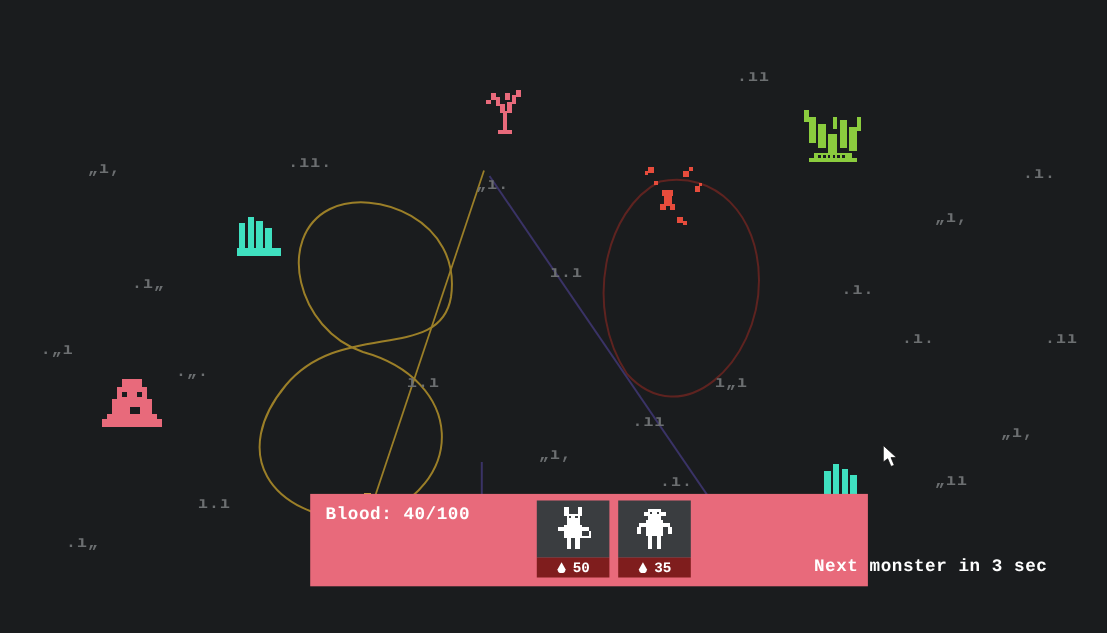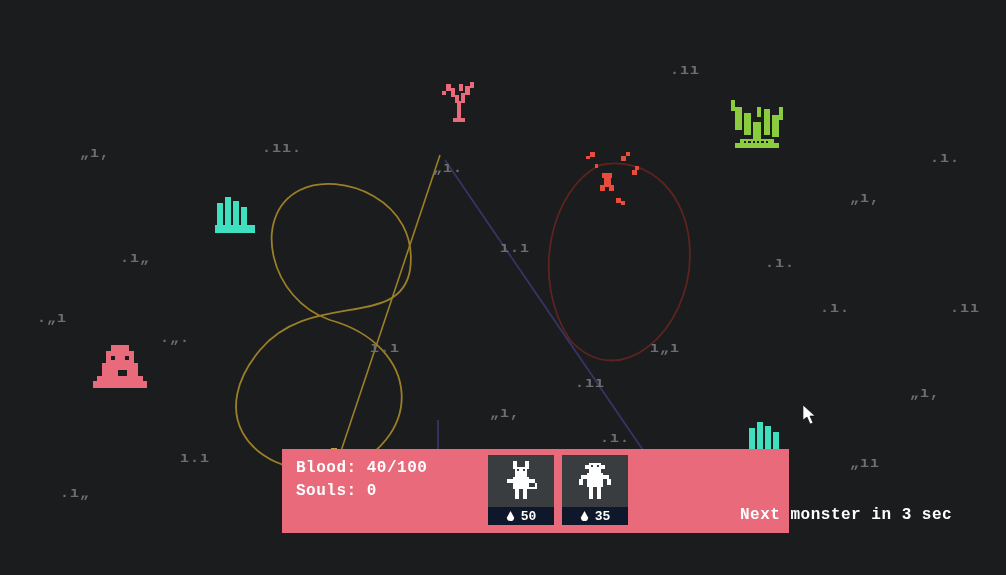--- a/index.html
+++ b/index.html
@@ -76,21 +76,21 @@
   }
   .unit-portrait {
     height: 52px;
     background: #3a3d40;
     display: flex;
     align-items: center;
     justify-content: center;
   }
   .unit-cost {
     height: 18px;
-    background: #0f172a;
+    background: #7f1d1d;
     color: #fff;
     display: flex;
     align-items: center;
     justify-content: center;
     gap: 6px;
     font-size: 13px;
   }
   .blood-drop {
     width: 9px;
     height: 11px;
@@ -144,21 +144,21 @@
   <span class="grass" style="left:60px;top:485px">.ı„</span>
   <span class="grass" style="left:490px;top:405px">„ı,</span>
   <span class="grass" style="left:575px;top:375px">.ıı</span>
   <span class="grass" style="left:650px;top:340px">ı„ı</span>
   <span class="grass" style="left:820px;top:300px">.ı.</span>
   <span class="grass" style="left:910px;top:385px">„ı,</span>
   <span class="grass" style="left:950px;top:300px">.ıı</span>
   <span class="grass" style="left:370px;top:340px">ı.ı</span>
   <span class="grass" style="left:160px;top:330px">.„.</span>
   <span class="grass" style="left:765px;top:255px">.ı.</span>
-  <span class="grass" style="left:850px;top:455px">„ıı</span>
+  <span class="grass" style="left:850px;top:429px">„ıı</span>
   <span class="grass" style="left:600px;top:430px">.ı.</span>
 
   <div class="sprite" style="left:438px;top:80px">
     <svg width="42" height="42" viewBox="0 0 20 20" shape-rendering="crispEdges">
       <g fill="#e86a7b">
         <rect x="9" y="10" width="2" height="9"></rect>
         <rect x="7" y="18" width="6" height="2"></rect>
         <rect x="8" y="7" width="2" height="4"></rect>
         <rect x="11" y="6" width="2" height="5"></rect>
         <rect x="6" y="4" width="2" height="4"></rect>
@@ -293,24 +293,20 @@
     <svg width="14" height="20" viewBox="0 0 14 20">
       <path d="M0 0 L0 15 L4 12 L7 19 L10 18 L7 11 L12 11 Z" fill="#fff" stroke="#000" stroke-width="0.6"></path>
     </svg>
   </div>
 
   <div class="hud">
     <div class="stats">
       <div class="stat-line">
         <span>Blood:</span>
         <span>40</span>/<span>100</span>
-      </div>
-      <div class="stat-line">
-        <span>Souls:</span>
-        <span>0</span>
       </div>
     </div>
 
     <div class="unit-tray">
 
       <div class="unit-card">
         <div class="unit-portrait">
           <svg width="40" height="44" viewBox="0 0 20 22" shape-rendering="crispEdges">
             <g fill="#ffffff">
               <rect x="6" y="1" width="2" height="4"></rect>

